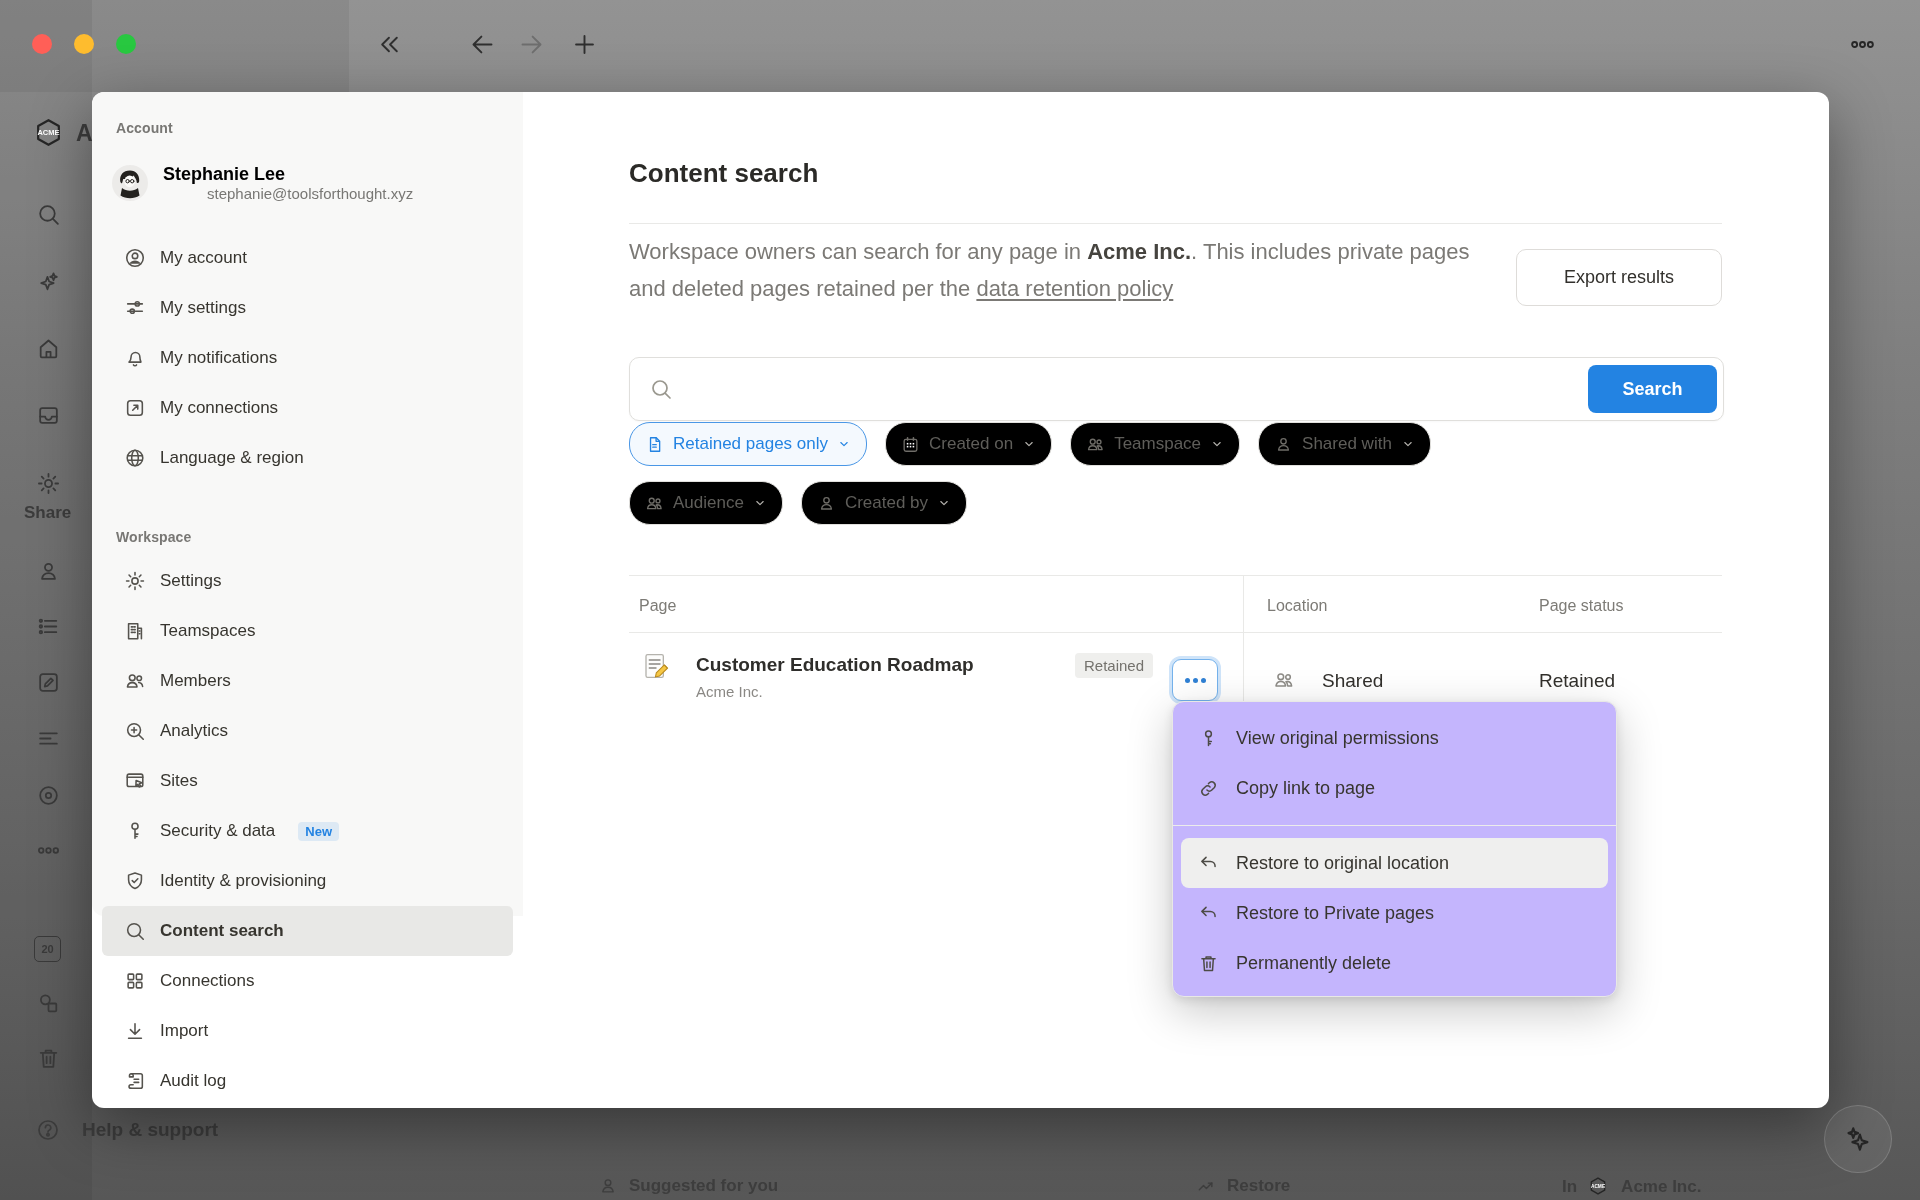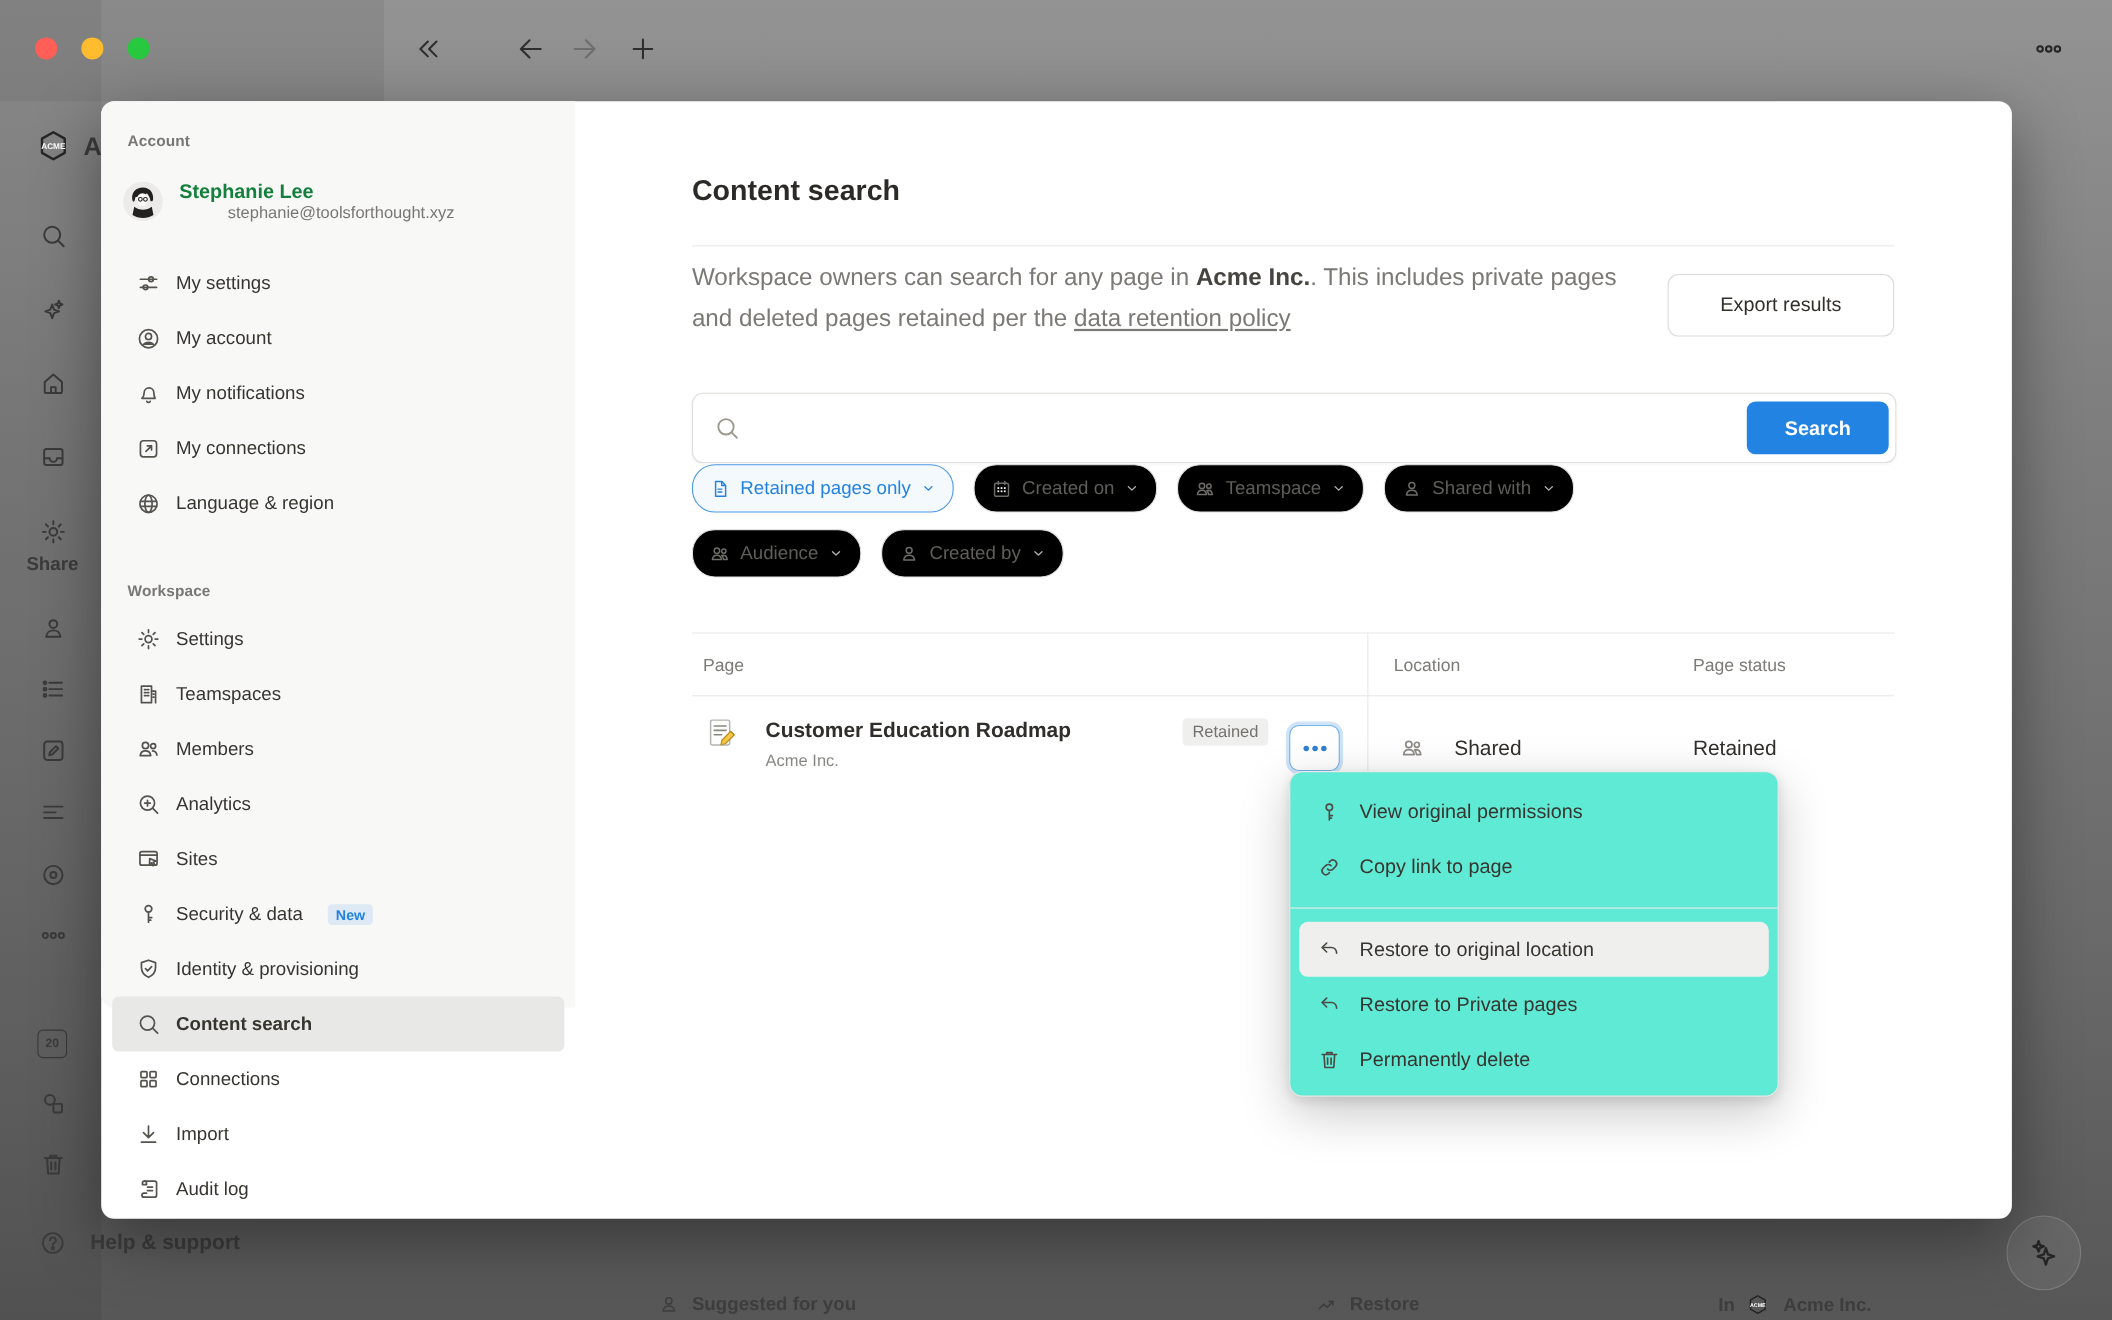--- a/index.html
+++ b/index.html
@@ -20,21 +20,21 @@
   .cal20{width:25px;height:24px;border:1.8px solid #3a3a3a;border-radius:5px;color:#3a3a3a;
          font-size:11px;font-weight:700;display:flex;align-items:center;justify-content:center;}
   .hexlogo{position:relative;color:#262626;}
   .hexlogo svg{width:100%;height:100%;}
 
   
   .modal{left:92px;top:92px;width:1737px;height:1016px;background:#fff;border-radius:12px;
          box-shadow:0 18px 60px rgba(0,0,0,.4);}
   .panel{left:0;top:0;width:431px;height:824px;background:#f8f8f7;border-radius:12px 0 0 12px;}
   .seclabel{color:#787774;font-size:14px;font-weight:700;letter-spacing:.1px;}
-  .uname{color:#15803d;font-size:18px;font-weight:700;}
+  .uname{color:#000000;font-size:18px;font-weight:700;}
   .uemail{color:#787774;font-size:15px;margin-left:44px;}
   .sitem{height:50px;margin:0 10px;display:flex;align-items:center;gap:14px;padding-left:22px;
          color:#37352f;font-size:17px;border-radius:6px;cursor:pointer;}
   .sitem svg{width:22px;height:22px;color:#55534e;flex:none;}
   .sitem.sel{background:#e8e8e6;font-weight:700;}
   .badge-new{margin-left:9px;background:rgba(35,131,226,.12);color:#2383e2;font-size:13px;font-weight:600;
              padding:2px 7px;border-radius:4px;}
   .items-col{left:0;right:0;display:flex;flex-direction:column;}
 
   
@@ -71,21 +71,21 @@
   .badge-ret{background:#efefed;color:#74726d;font-size:15px;padding:4px 9px;border-radius:4px;}
   .dotsbtn{left:649px;top:567px;width:44px;height:40px;background:#fff;border:1.5px solid #74b2ec;
            border-radius:9px;box-shadow:0 0 0 3px #cfe4f9;display:flex;align-items:center;justify-content:center;
            gap:3px;cursor:pointer;}
   .dotsbtn i{width:5px;height:5px;border-radius:50%;background:#2f80d4;display:block;}
   .cellt{font-size:19px;color:#32302c;}
   .locic{width:22px;height:22px;color:#8f8d88;}
   .pageic{width:32px;height:32px;}
 
   
-  .menu{left:1172px;top:701px;width:445px;height:296px;background:#5eead4;border:1px solid #e8e8e6;border-radius:12px;
+  .menu{left:1172px;top:701px;width:445px;height:296px;background:#c4b5fd;border:1px solid #e8e8e6;border-radius:12px;
         box-shadow:0 14px 45px rgba(0,0,0,.22), 0 3px 10px rgba(0,0,0,.1);padding-top:11px;box-sizing:border-box;z-index:30;}
   .mitem{height:50px;margin:0 8px;display:flex;align-items:center;gap:17px;padding-left:17px;border-radius:8px;
          font-size:18px;color:#37352f;cursor:pointer;}
   .mitem svg{width:21px;height:21px;color:#4d4b46;flex:none;}
   .mitem.hl{background:#efefee;}
   .msep{height:1px;background:#ececeb;margin:12px 0;}
 
   
   .help{left:36px;top:1118px;display:flex;align-items:center;gap:22px;color:#3c3c3c;font-size:19px;font-weight:600;}
   .help svg{width:24px;height:24px;}
@@ -444,29 +444,29 @@
         </svg>
       <div>
         <div class="uname">Stephanie Lee</div>
         <div class="uemail">stephanie@toolsforthought.xyz</div>
       </div>
     </div>
 
     <div class="abs items-col" style="top:141px">
       <div class="sitem">
           <svg class="ic">
+            <use href="#i-person-circle"></use>
+          </svg>
+          <span>My account</span>
+        </div>
+      <div class="sitem">
+          <svg class="ic">
             <use href="#i-sliders"></use>
           </svg>
           <span>My settings</span>
-        </div>
-      <div class="sitem">
-          <svg class="ic">
-            <use href="#i-person-circle"></use>
-          </svg>
-          <span>My account</span>
         </div>
       <div class="sitem">
           <svg class="ic">
             <use href="#i-bell"></use>
           </svg>
           <span>My notifications</span>
         </div>
       <div class="sitem">
           <svg class="ic">
             <use href="#i-external"></use>

